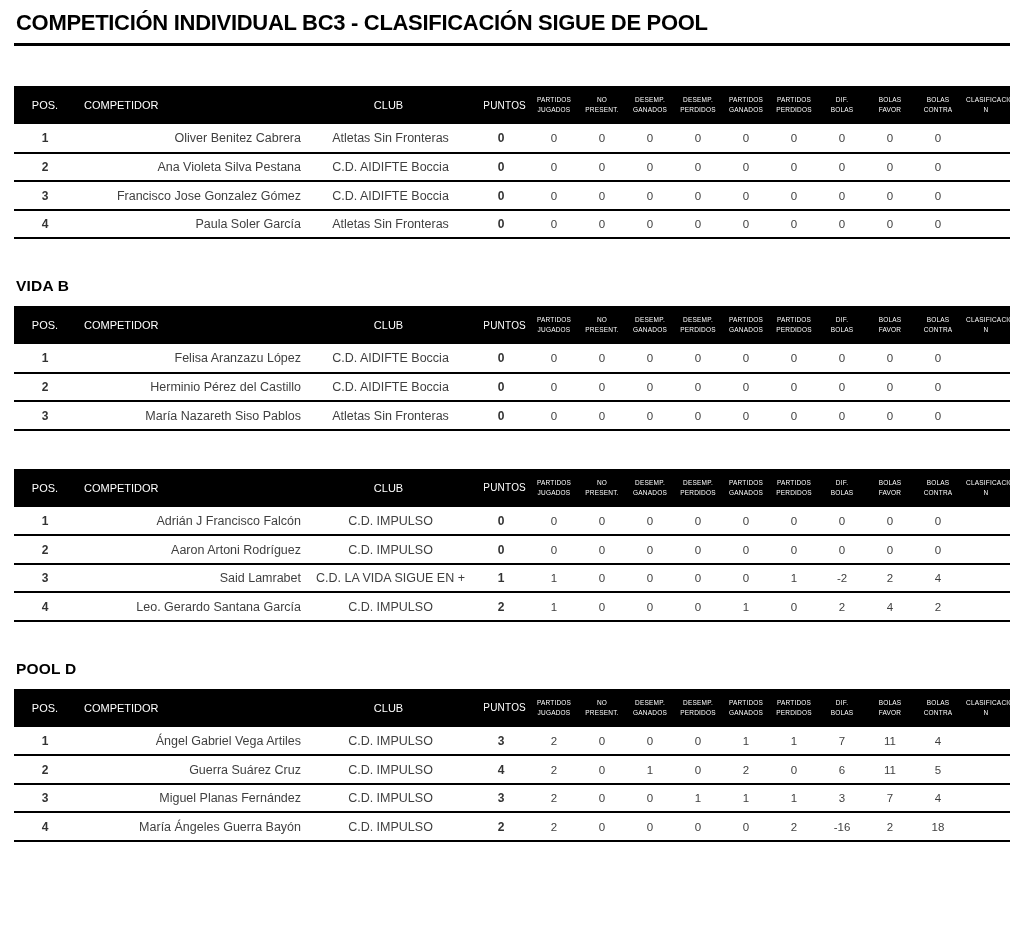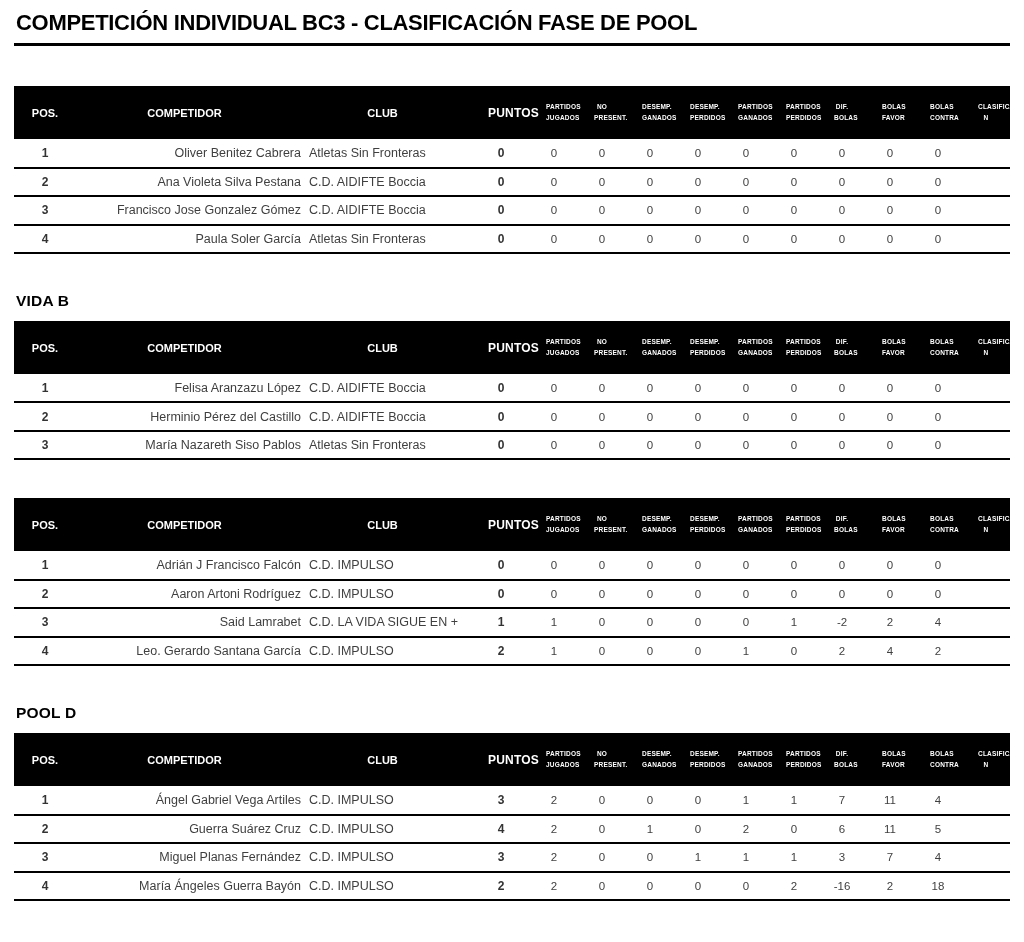--- a/index.html
+++ b/index.html
@@ -25,48 +25,48 @@
   .pool-label {
     margin: 0 0 11px 2px;
     font-size: 15.5px; font-weight: bold; color: #000;
     letter-spacing: 0.2px;
   }
 
   table.pool-table {
     width: 996px; table-layout: fixed; border-collapse: collapse;
   }
   thead tr { background: #000; height: 38px; }
-  th { color: #fff; font-weight: bold; vertical-align: middle; padding: 16px; }
+  th { color: #fff; font-weight: normal; vertical-align: middle; padding: 4px; }
   th.c-pos  { font-size: 11px; text-align: center; }
-  th.c-comp { font-size: 11px; text-align: center; padding-left: 8px; }
+  th.c-comp { font-size: 11px; text-align: left; padding-left: 8px; }
   th.c-club { font-size: 11px; text-align: center; padding-left: 8px; }
-  th.c-pts  { font-size: 12px; text-align: left; letter-spacing: 0.2px; }
+  th.c-pts  { font-size: 10px; text-align: right; letter-spacing: 0.2px; }
   th.c-stat { font-size: 6.5px; text-align: center; line-height: 1.6; letter-spacing: 0.2px; }
   th.c-stat .hline { display: block; }
 
   tbody tr { border-bottom: 2.5px solid #000; }
   td { height: 28.5px; vertical-align: middle; padding: 0; }
   td.c-pos  { font-size: 12px; font-weight: bold; text-align: center; color: #333; }
   td.c-comp { font-size: 12.5px; text-align: right; padding-left: 8px; color: #3f3f3f; }
-  td.c-club { font-size: 12.5px; text-align: left; padding-left: 8px; color: #3f3f3f; }
+  td.c-club { font-size: 12.5px; text-align: center; padding-left: 8px; color: #3f3f3f; }
   td.c-pts  { font-size: 12px; font-weight: bold; text-align: center; color: #333; }
   td.c-stat { font-size: 11.5px; text-align: center; color: #3f3f3f; }
 
   col.w-pos  { width: 62px; }
   col.w-comp { width: 225px; }
   col.w-club { width: 171px; }
   col.w-pts  { width: 58px; }
   col.w-stat { width: 48px; }
   col.w-clas { width: 48px; }
 </style>
 </head>
 <body>
 
 <div class="page">
-  <h1 class="doc-title">COMPETICIÓN INDIVIDUAL BC3 - CLASIFICACIÓN FASE DE POOL</h1>
+  <h1 class="doc-title">COMPETICIÓN INDIVIDUAL BC3 - CLASIFICACIÓN SIGUE DE POOL</h1>
   <div class="title-rule"></div>
   <div id="pools">
   <section class="pool">
     <table class="pool-table">
       <colgroup>
         <col class="w-pos">
             <col class="w-comp">
             <col class="w-club">
             <col class="w-pts">
         <col class="w-stat">

